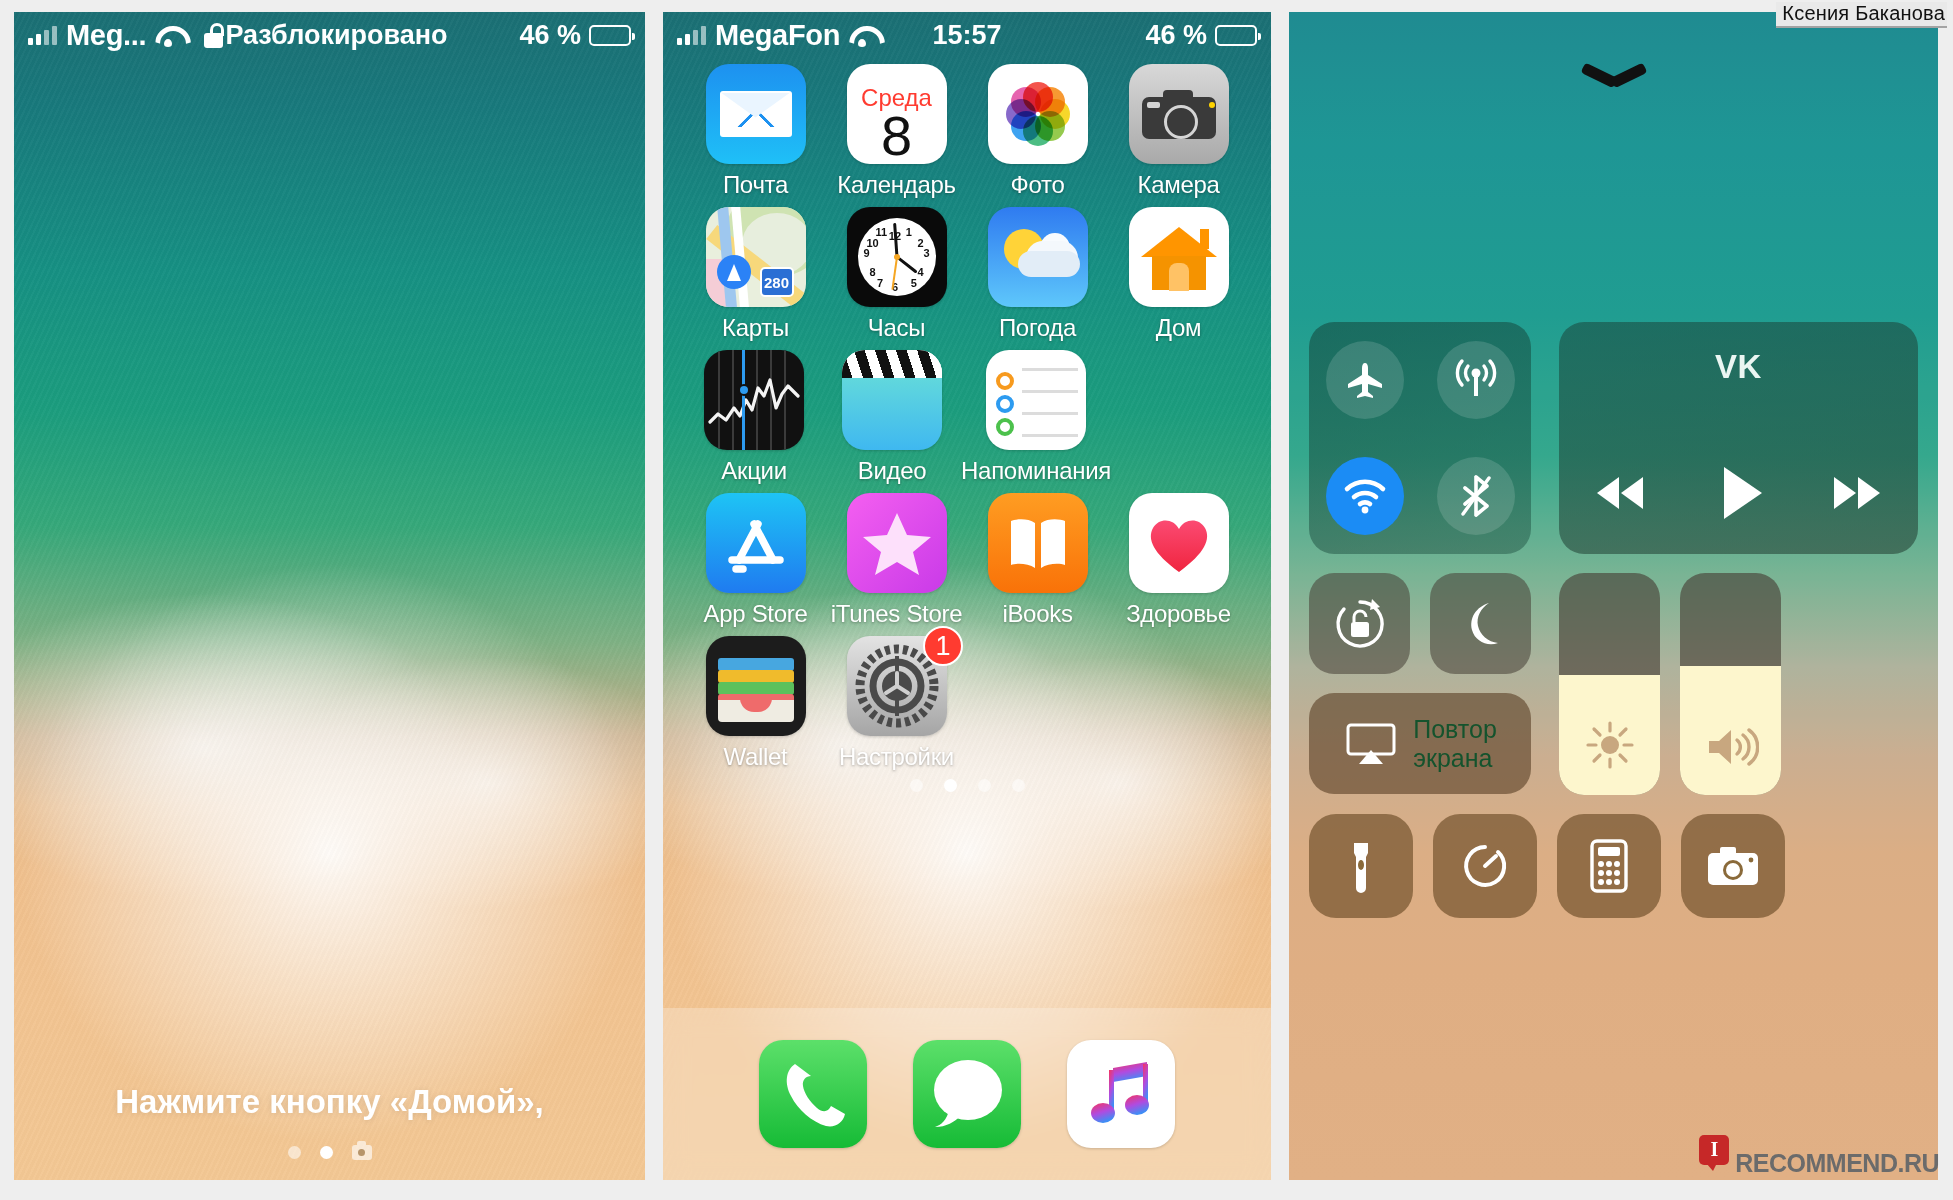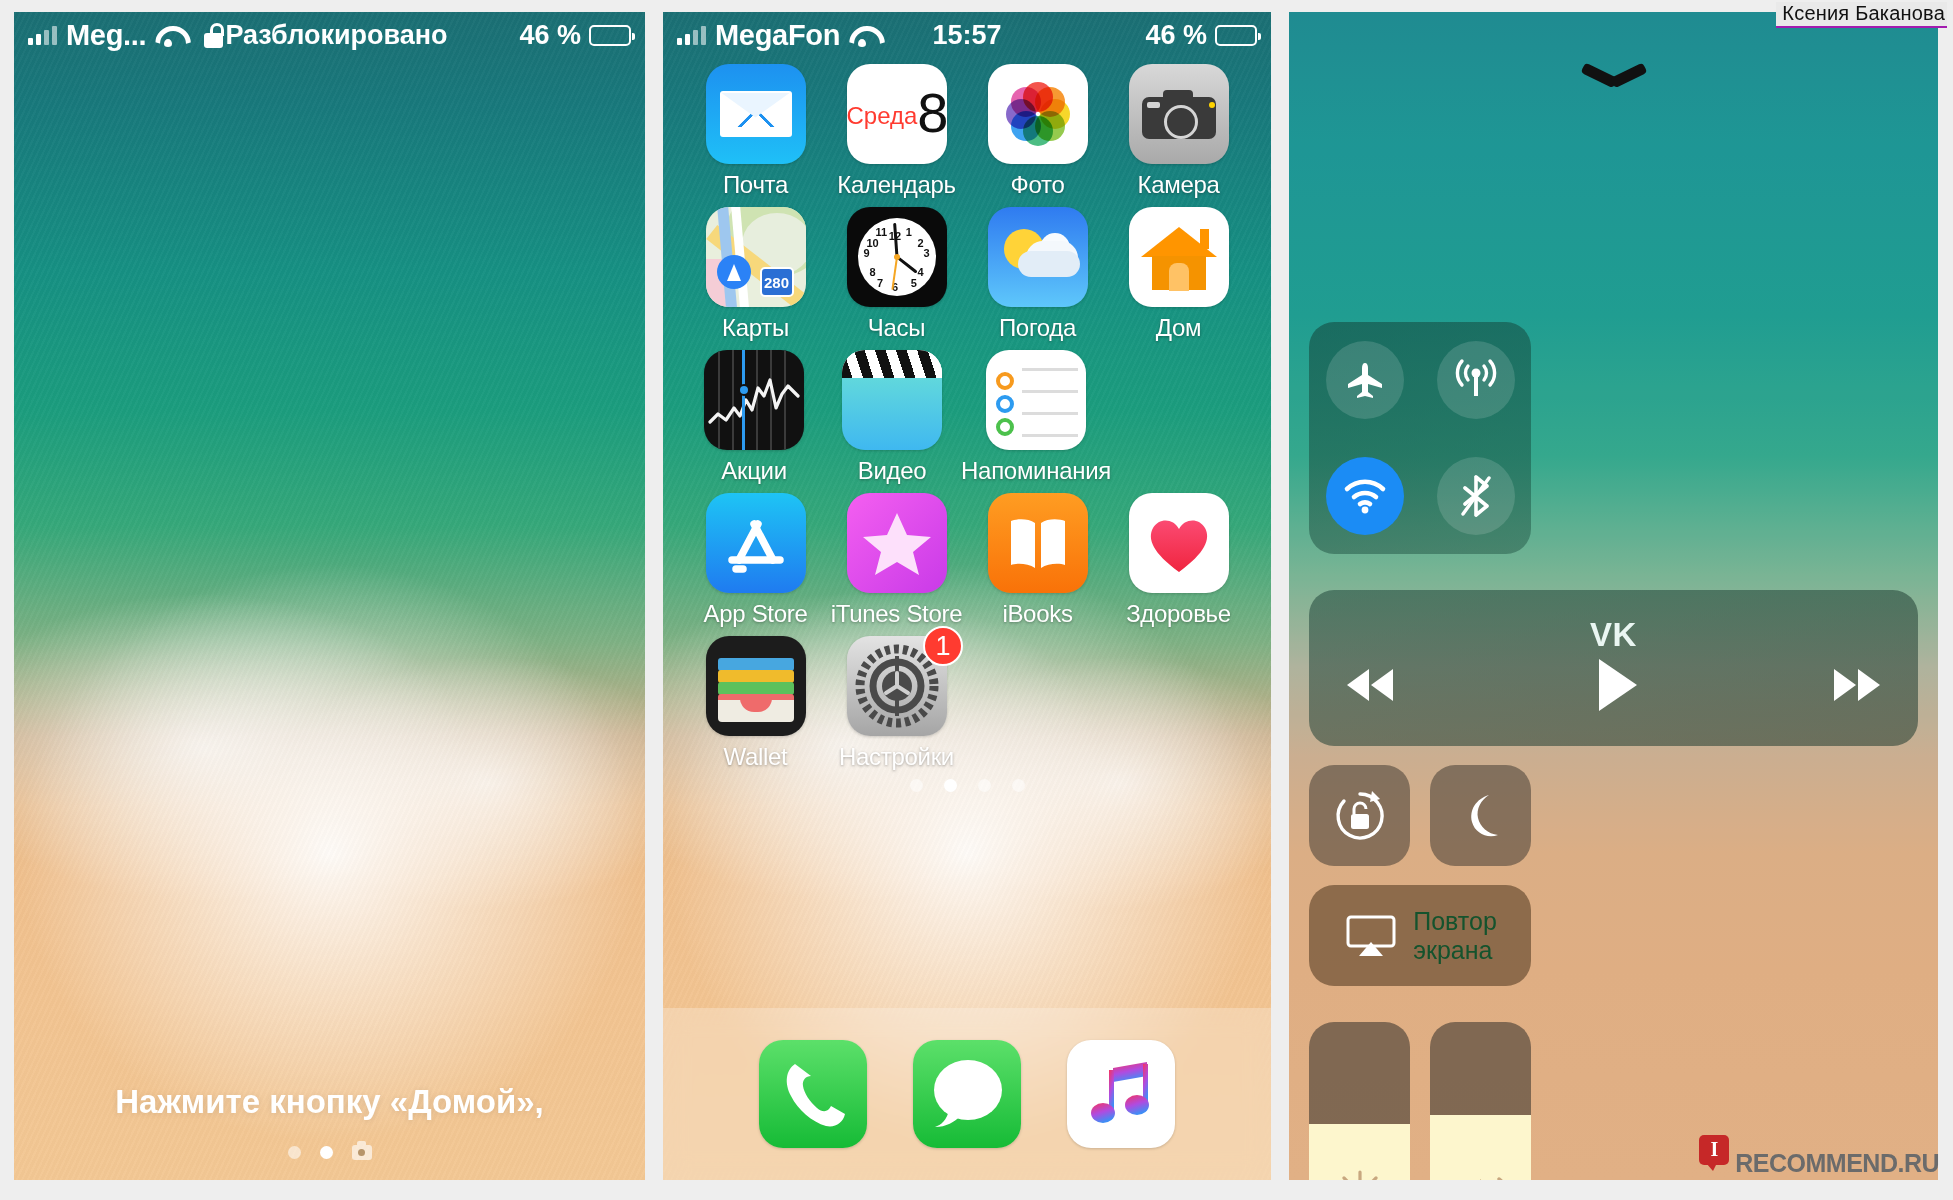--- a/index.html
+++ b/index.html
@@ -17,21 +17,21 @@
 
   
   .watermark {
     position: absolute;
     right: 6px; top: 2px;
     font-size: 20px;
     color: #111;
     background: #e9e9e9;
     letter-spacing: 0.2px;
     z-index: 50;
-    border-bottom: 2px solid #a21caf;
+    border-bottom: 2px solid #a3a3a3;
     padding: 0 2px 1px 6px;
   }
   .recommend {
     position: absolute;
     right: 14px; bottom: 22px;
     display: flex; align-items: center; gap: 6px;
     z-index: 50;
   }
   .rec-badge {
     width: 30px; height: 30px;
@@ -247,21 +247,21 @@
     content:"";position:absolute;left:2px;top:2px;width:68px;height:34px;
     background:linear-gradient(135deg,transparent 48%,#1d91f0 48.5%,#1d91f0 52%,transparent 52.5%),
                linear-gradient(-135deg,transparent 48%,#1d91f0 48.5%,#1d91f0 52%,transparent 52.5%);
   }
   .ic-mail .fold{
     position:absolute;left:16px;top:29px;width:68px;height:34px;
     clip-path: polygon(0 0, 100% 0, 50% 72%);
     background:#eaf5ff;
     border-bottom:3px solid #1d91f0;
   }
-  .ic-cal{background:#fff;display:flex;align-items:center;justify-content:flex-start;}
+  .ic-cal{background:#fff;display:flex;flex-direction:column;align-items:center;justify-content:flex-end;}
   .ic-cal .wd{color:#ff3b30;font-size:24px;font-weight:400;margin-top:4px;line-height:1;}
   .ic-cal .dn{color:#111;font-size:56px;font-weight:300;line-height:1;margin-top:-2px;}
   .ic-photos{background:#fff;}
   .ic-photos .pet{position:absolute;left:50%;top:50%;width:30px;height:30px;border-radius:50%;transform-origin:50% 50%;mix-blend-mode:multiply;opacity:.92;}
   .ic-cam{background:linear-gradient(to bottom,#d8d8d8,#a9a9a9);}
   .ic-cam .bodyc{position:absolute;left:13px;top:33px;width:74px;height:42px;background:#3a3a3a;border-radius:7px;}
   .ic-cam .bodyc::before{content:"";position:absolute;left:22px;top:8px;width:28px;height:28px;border:3px solid #d5d5d5;border-radius:50%;}
   .ic-cam .hump{position:absolute;left:34px;top:26px;width:30px;height:10px;background:#3a3a3a;border-radius:4px 4px 0 0;}
   .ic-cam .vf{position:absolute;left:18px;top:38px;width:13px;height:6px;background:#d5d5d5;border-radius:2px;}
   .ic-cam .led{position:absolute;right:14px;top:38px;width:6px;height:6px;background:#ffd300;border-radius:50%;}
@@ -352,21 +352,21 @@
     position:absolute;left:50%;top:50px;transform:translateX(-50%);
     width:62px;height:26px;
   }
   .cc-chevron::before, .cc-chevron::after{
     content:"";position:absolute;top:0;width:36px;height:11px;background:#111;border-radius:4px;
   }
   .cc-chevron::before{left:0;transform:rotate(26deg);transform-origin:left center;}
   .cc-chevron::after{right:0;transform:rotate(-26deg);transform-origin:right center;}
 
   .cc-body{ position:absolute; left:20px; right:20px; top:310px; }
-  .cc-row{ display:flex; gap:36px; margin-bottom:19px;flex-direction:column; }
+  .cc-row{ display:flex; gap:28px; margin-bottom:19px; }
 
   .cc-card{
     border-radius:25px;
     background: rgba(40,60,50,0.40);
   }
   .tile-conn{
     width:222px;height:232px;
     display:grid;grid-template-columns:1fr 1fr;grid-template-rows:1fr 1fr;
     place-items:center;
     background: linear-gradient(160deg, rgba(18,62,52,0.52), rgba(22,70,56,0.42));

